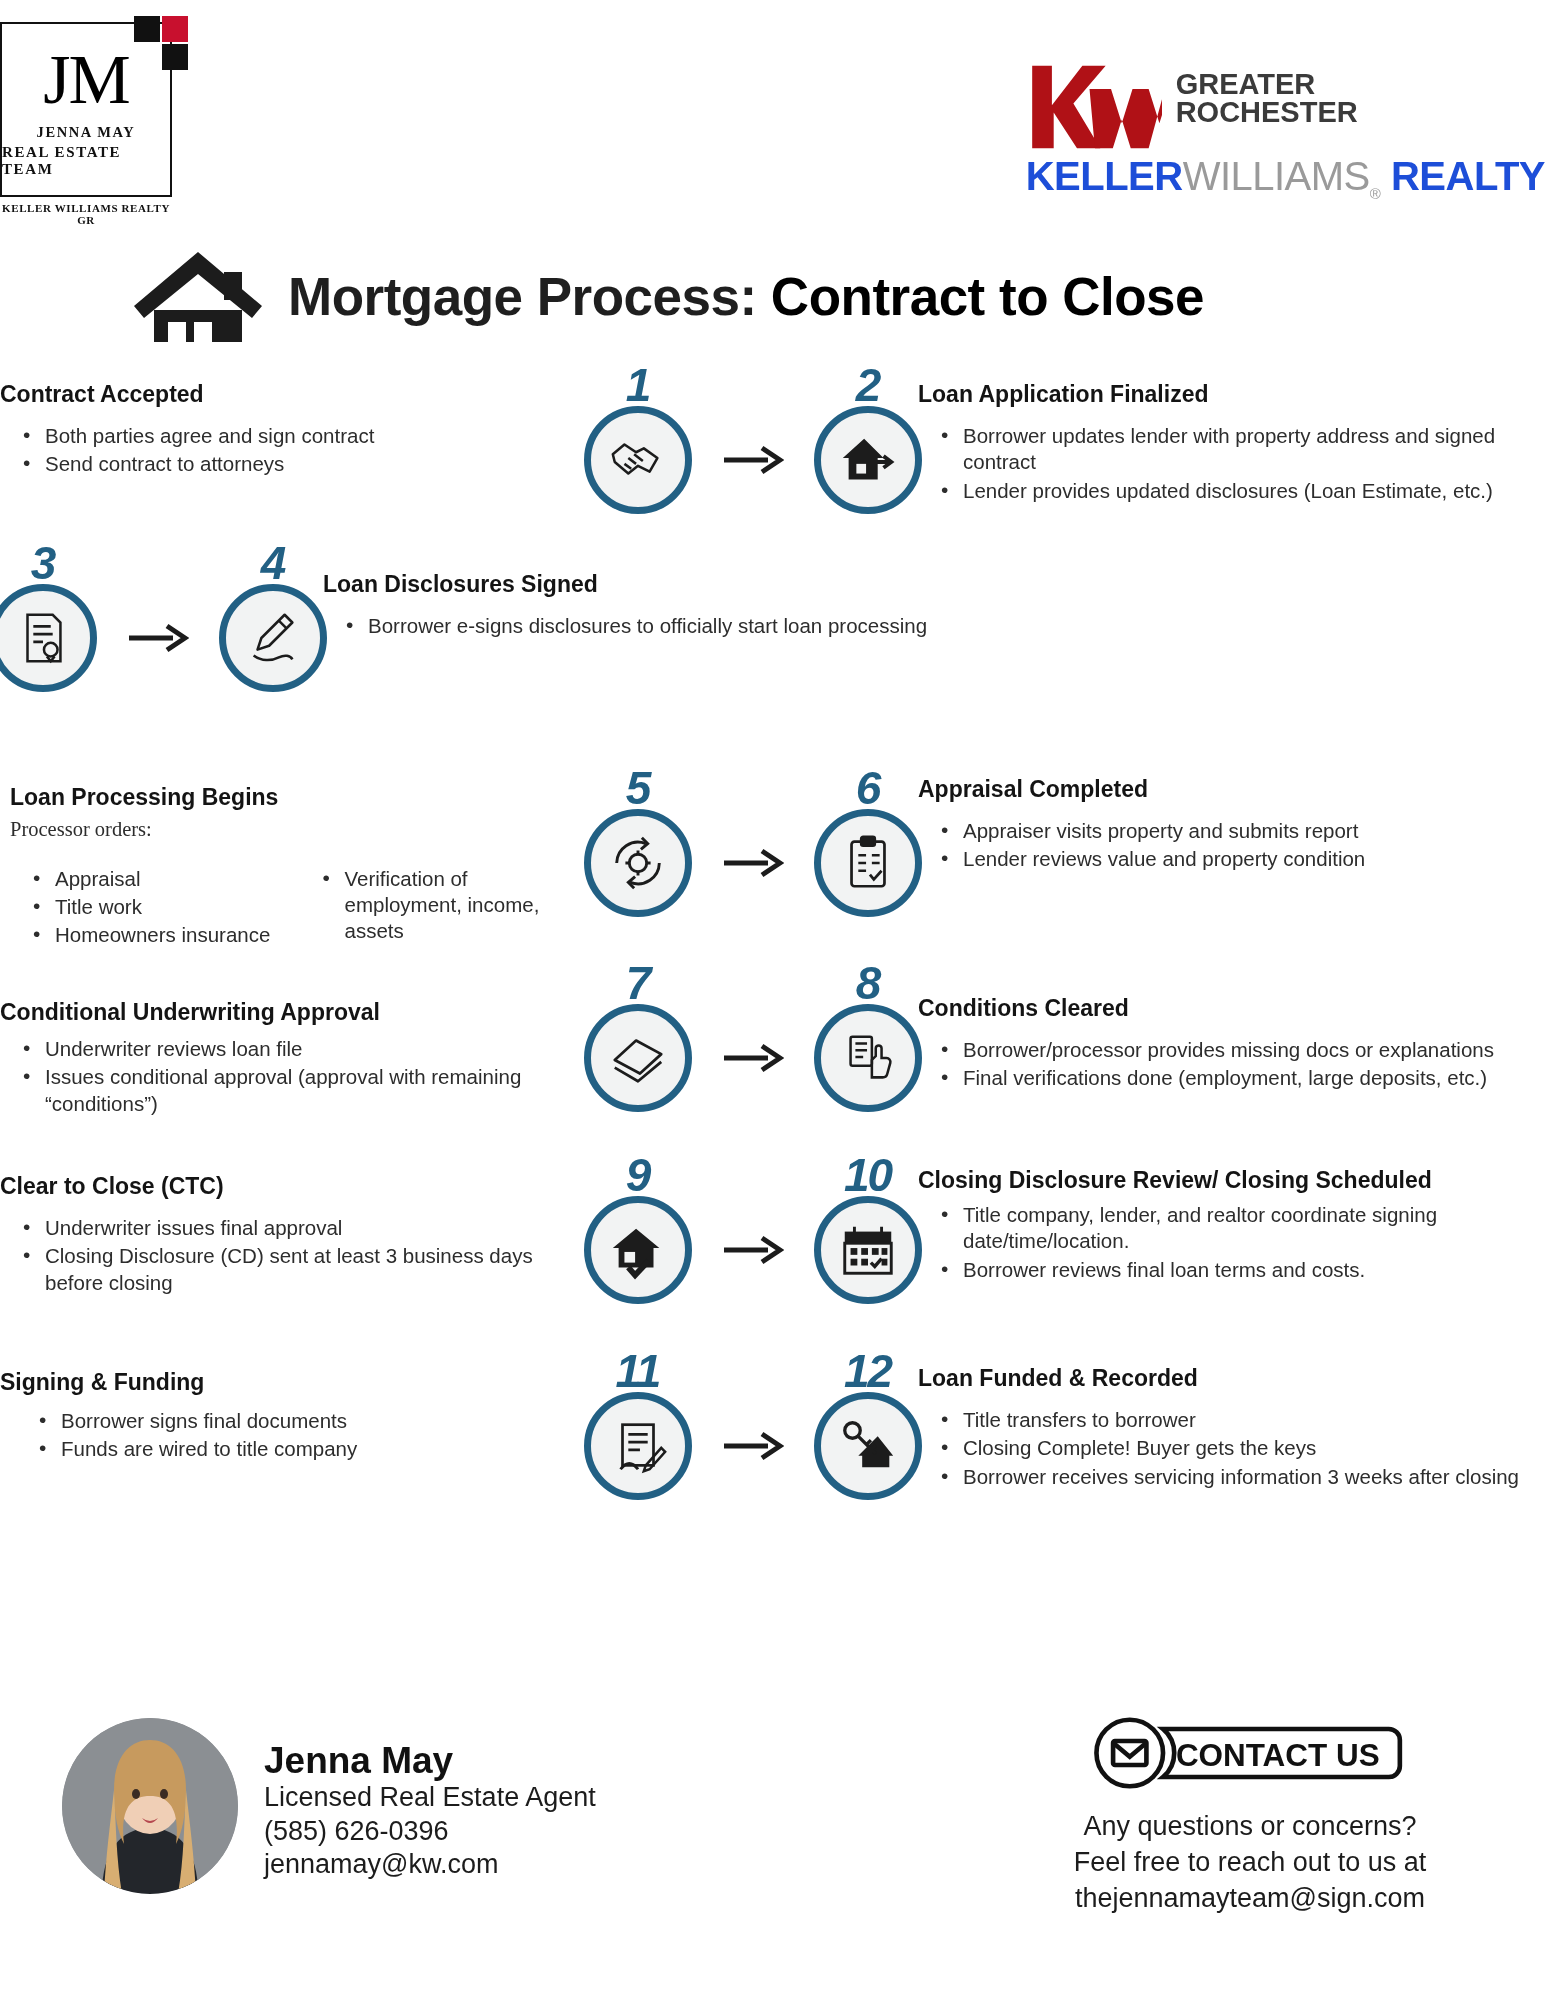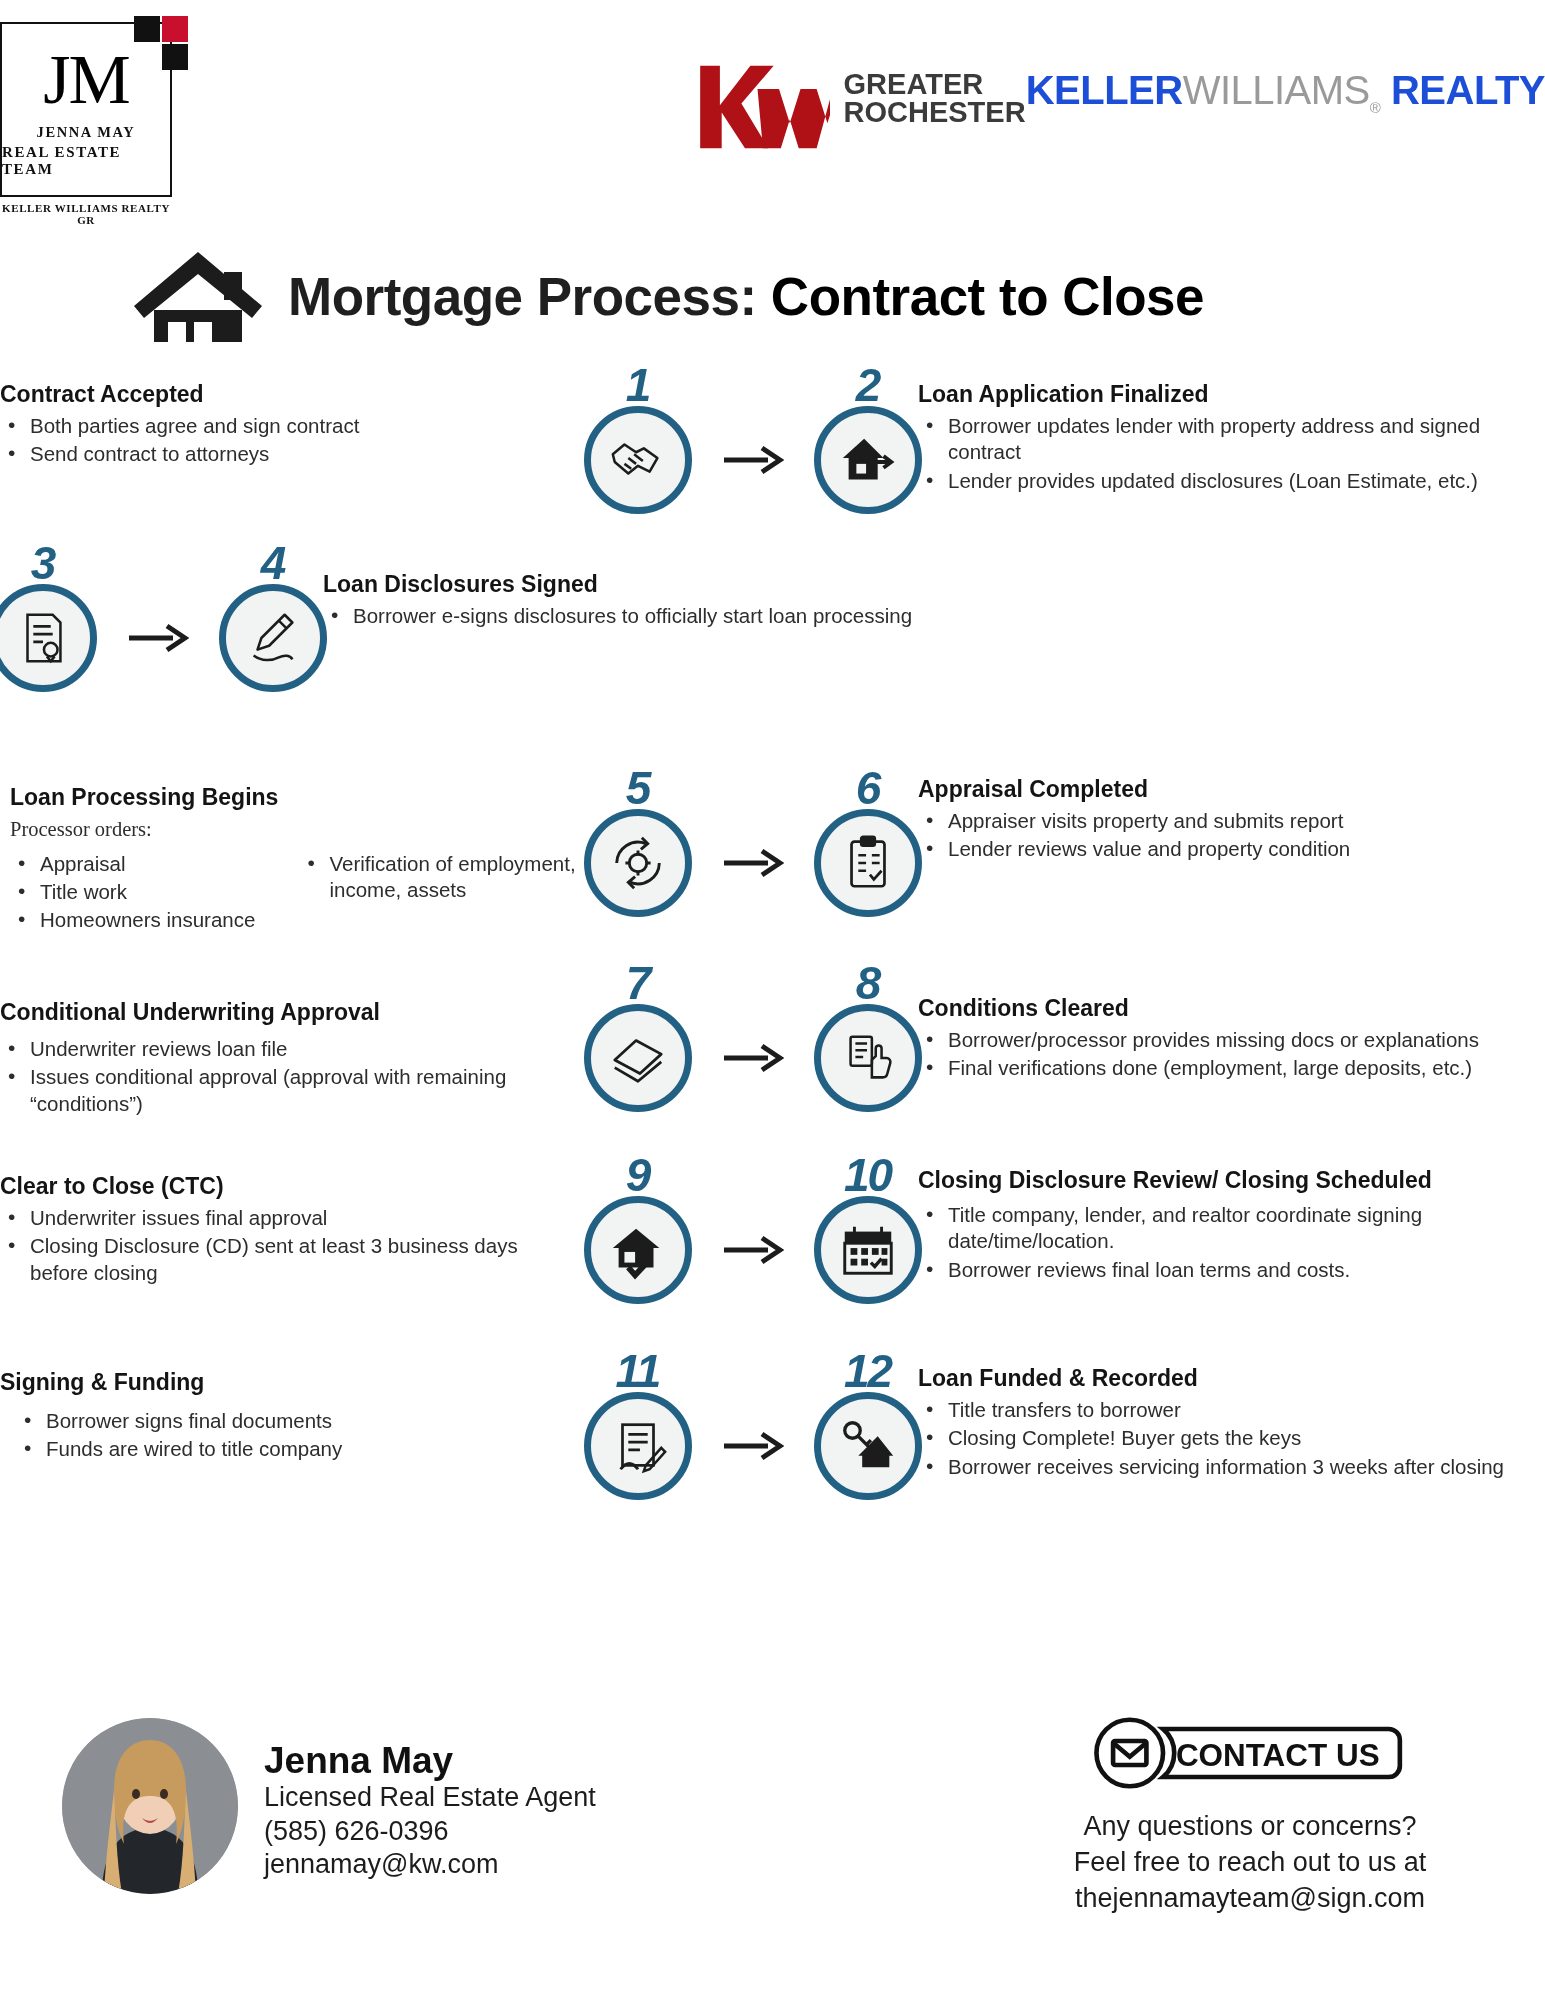--- a/index.html
+++ b/index.html
@@ -26,21 +26,21 @@
              font-weight: 700; color: #111; margin-top: 10px; }
   .jm-team { font-family: "Liberation Serif", serif; font-size: 15px; letter-spacing: 1.6px;
              font-weight: 700; color: #111; margin-top: 3px; }
   .jm-kwgr { font-family: "Liberation Serif", serif; font-size: 11px; letter-spacing: 0.6px;
              font-weight: 700; color: #111; text-align: center; margin-top: 5px; }
   .jm-sq { position: absolute; width: 26px; height: 26px; }
   .sq-blk1 { top: -6px; left: 134px; background: #111; }
   .sq-red  { top: -6px; left: 162px; background: #c8102e; }
   .sq-blk2 { top: 22px; left: 162px; background: #111; }
 
-  .kw-logo { display: flex; padding-top: 42px; }
+  .kw-logo { display: flex; flex-direction: column; padding-top: 42px; }
   .kw-top { display: flex; align-items: flex-start; gap: 14px; }
   .kw-mark { width: 136px; height: 86px; }
   .kw-city { font-family: "Liberation Sans", sans-serif; font-weight: 700; font-size: 29px;
              line-height: 0.98; color: #3b3b3b; letter-spacing: 0px; padding-top: 6px; }
   .kw-realty { font-family: "Liberation Sans", sans-serif; font-size: 40px; color: #9a9a9a;
                letter-spacing: -0.5px; margin-top: 4px; white-space: nowrap; }
   .kw-realty b { color: #1d4ed8; font-weight: 700; }
   .kw-reg { font-size: 15px; vertical-align: sub; }
 
   
@@ -52,21 +52,21 @@
 
   
   .steps { position: absolute; top: 380px; left: 0; width: 1545px; }
   .row { position: relative; width: 1545px; display: flex; align-items: flex-start; }
   .col-left  { width: 595px; padding-right: 16px; text-align: left; }
   .col-icons { width: 315px; flex: 0 0 315px; }
   .col-right { width: 635px; padding-left: 8px; }
 
   .head { font-size: 23px; font-weight: 700; color: #141414; line-height: 1.22; margin-bottom: 5px; }
   .sub  { font-size: 20.5px; color: #2d2d2d; line-height: 1.3; font-family: Liberation Serif, serif; }
-  ul.bl { list-style: none; margin: 0; padding: 0; }
+  ul.bl { list-style: none; margin: 15px; padding: 0; }
   ul.bl li { position: relative; padding-left: 30px; font-size: 20.5px; color: #2d2d2d;
              line-height: 1.28; margin-bottom: 2px; }
   ul.bl li::before { content: "\2022"; position: absolute; left: 8px; top: -1px;
                      font-size: 21px; color: #2d2d2d; }
   .nodot { padding-left: 8px; }
   .nodot li::before { content: ""; }
   .two-col { display: flex; gap: 10px; justify-content: space-between; }
   .two-col > ul { flex: 1; }
 
   

